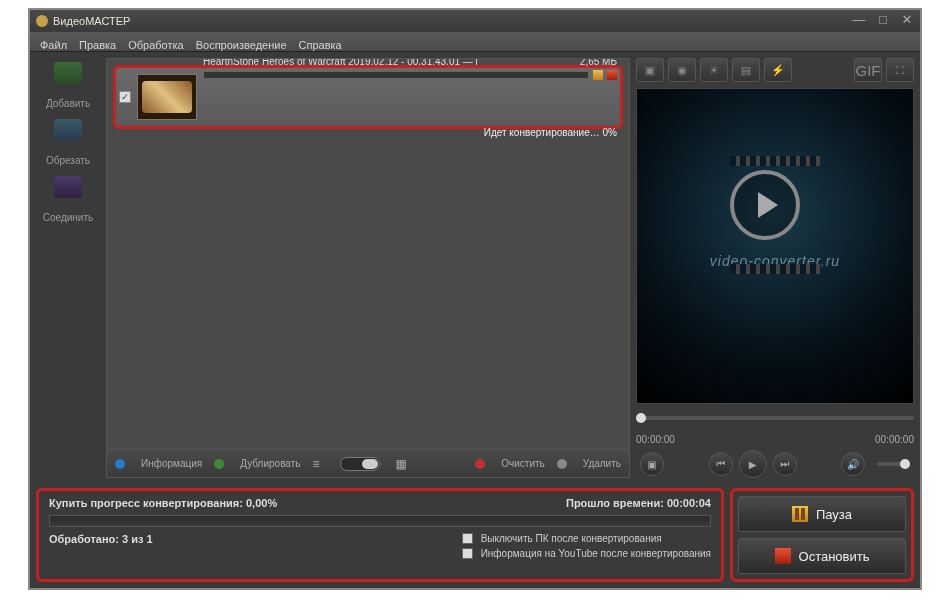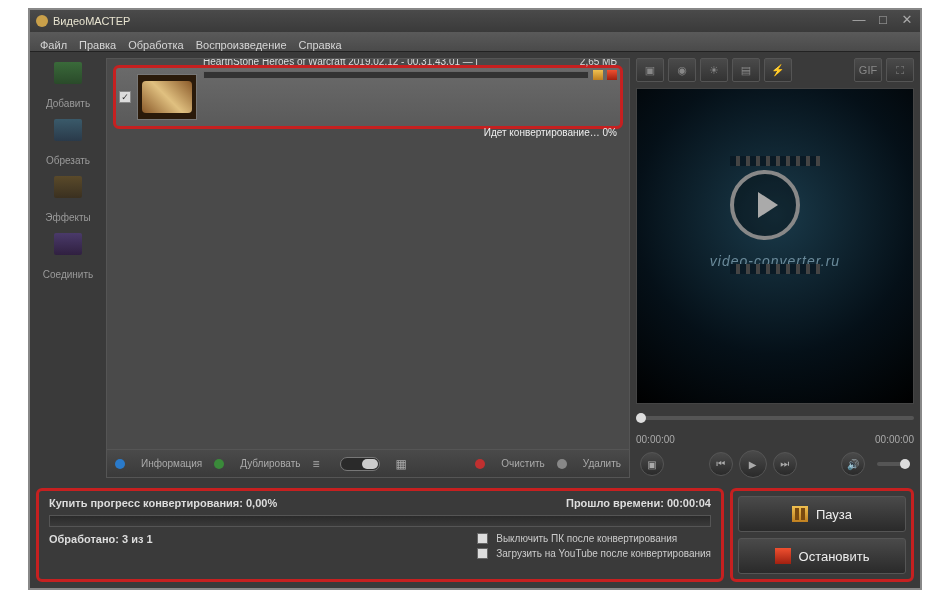--- a/index.html
+++ b/index.html
@@ -97,24 +97,20 @@
     <div class="sidebar">
       <div class="sbtn">
           <div class="sicon add"></div>
           <span>Добавить</span>
         </div>
       <div class="sbtn">
           <div class="sicon cut"></div>
           <span>Обрезать</span>
         </div>
       <div class="sbtn">
-          <div class="sicon fx"></div>
-          <span>Эффекты</span>
-        </div>
-      <div class="sbtn">
           <div class="sicon join"></div>
           <span>Соединить</span>
         </div>
     </div>
 
     <div class="center">
       <div class="list">
         <div class="item">
           <div class="chk">✓</div>
           <div class="thumb"></div>
@@ -170,21 +166,21 @@
             <span>☀</span>
           </div>
         <div class="ptbtn">
             <span>▤</span>
           </div>
         <div class="ptbtn">
             <span>⚡</span>
           </div>
         <div style="flex:1"></div>
         <div class="ptbtn">
-            <span style="font-size:11px">GIF</span>
+            <span style="font-size:15px">GIF</span>
           </div>
         <div class="ptbtn">
             <span>⛶</span>
           </div>
       </div>
       <div class="previewbox">
         <div class="film">
           <div class="playbtn"></div>
         </div>
         <div class="ptext">video-converter.ru</div>
@@ -233,21 +229,21 @@
       <div class="bigbar"></div>
       <div class="pprow3">
         <span><b>Обработано:</b> <b>3 из 1</b></span>
         <div class="opts">
           <label>
               <span class="cb"></span>
               <span>Выключить ПК после конвертирования</span>
             </label>
           <label>
               <span class="cb"></span>
-              <span>Загрузить на YouTube после конвертирования</span>
+              <span>Информация на YouTube после конвертирования</span>
             </label>
         </div>
       </div>
     </div>
     <div class="actions">
       <div class="abtn">
           <div class="aico pause"></div>
           <span>Пауза</span>
         </div>
       <div class="abtn">

